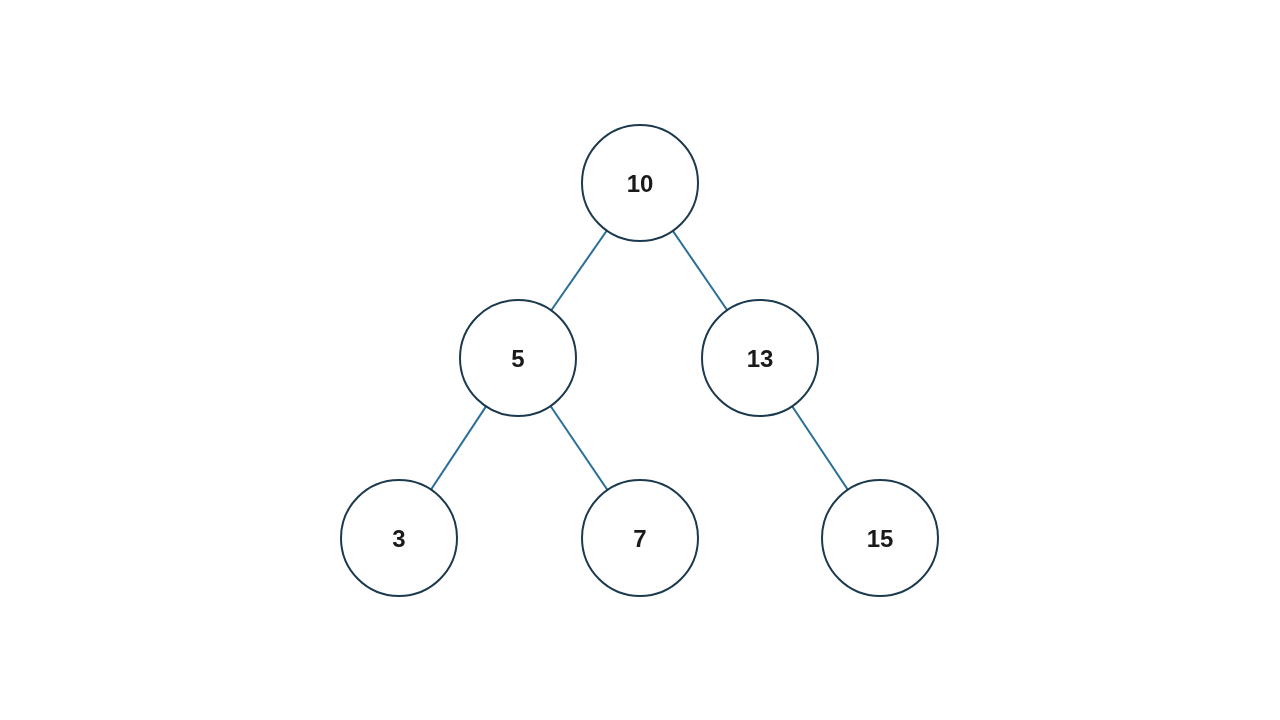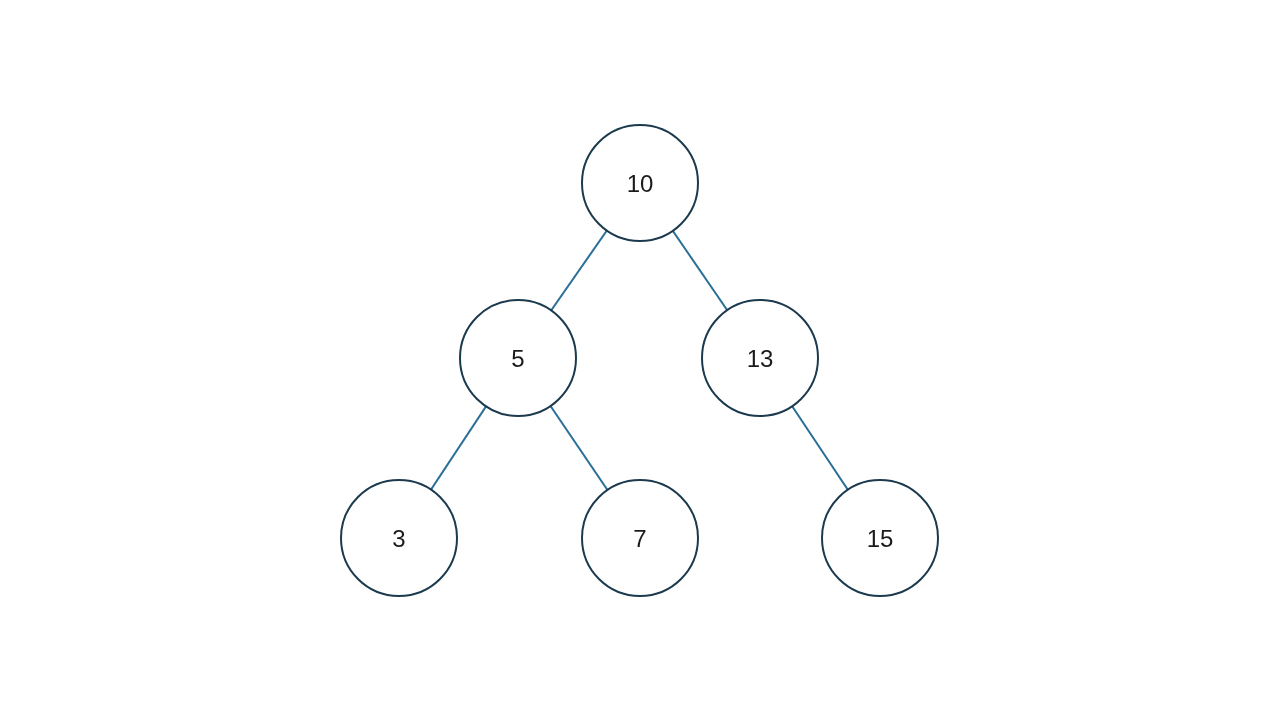--- a/index.html
+++ b/index.html
@@ -9,20 +9,21 @@
     height: 720px;
     background: #ffffff;
     overflow: hidden;
     font-family: "Liberation Sans", sans-serif;
   }
   .canvas {
     position: relative;
     width: 1280px;
     height: 720px;
     background: #ffffff;
+    font-weight: bold;
   }
   svg {
     display: block;
     width: 1280px;
     height: 720px;
   }
   .node-label {
     font-family: "Liberation Sans", sans-serif;
     fill: #1a1a1a;
   }

